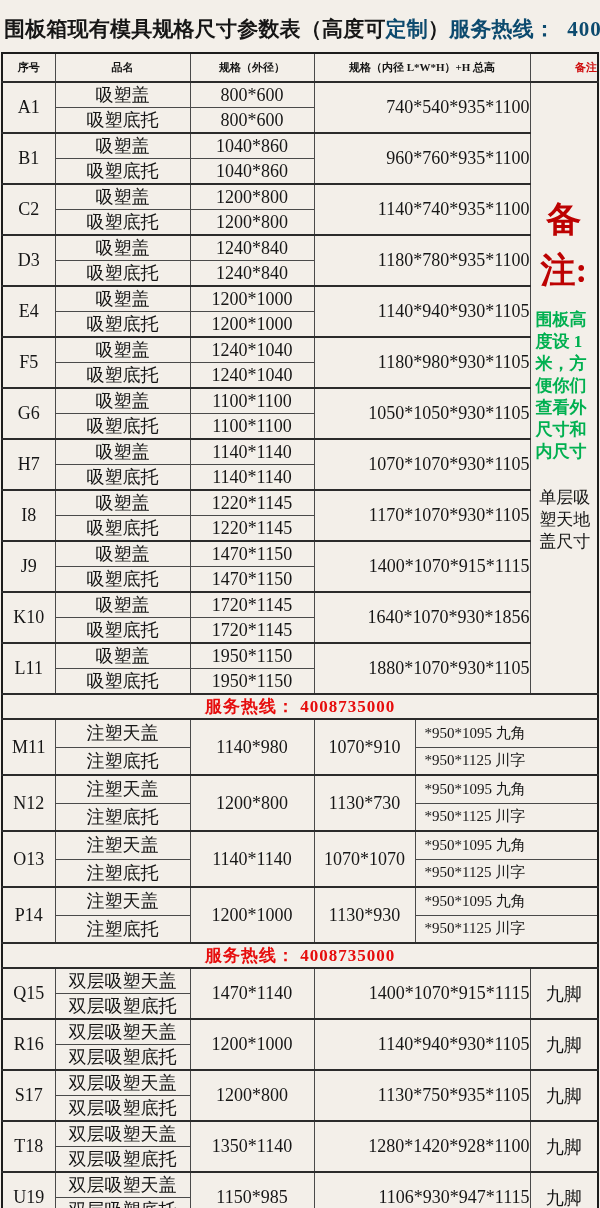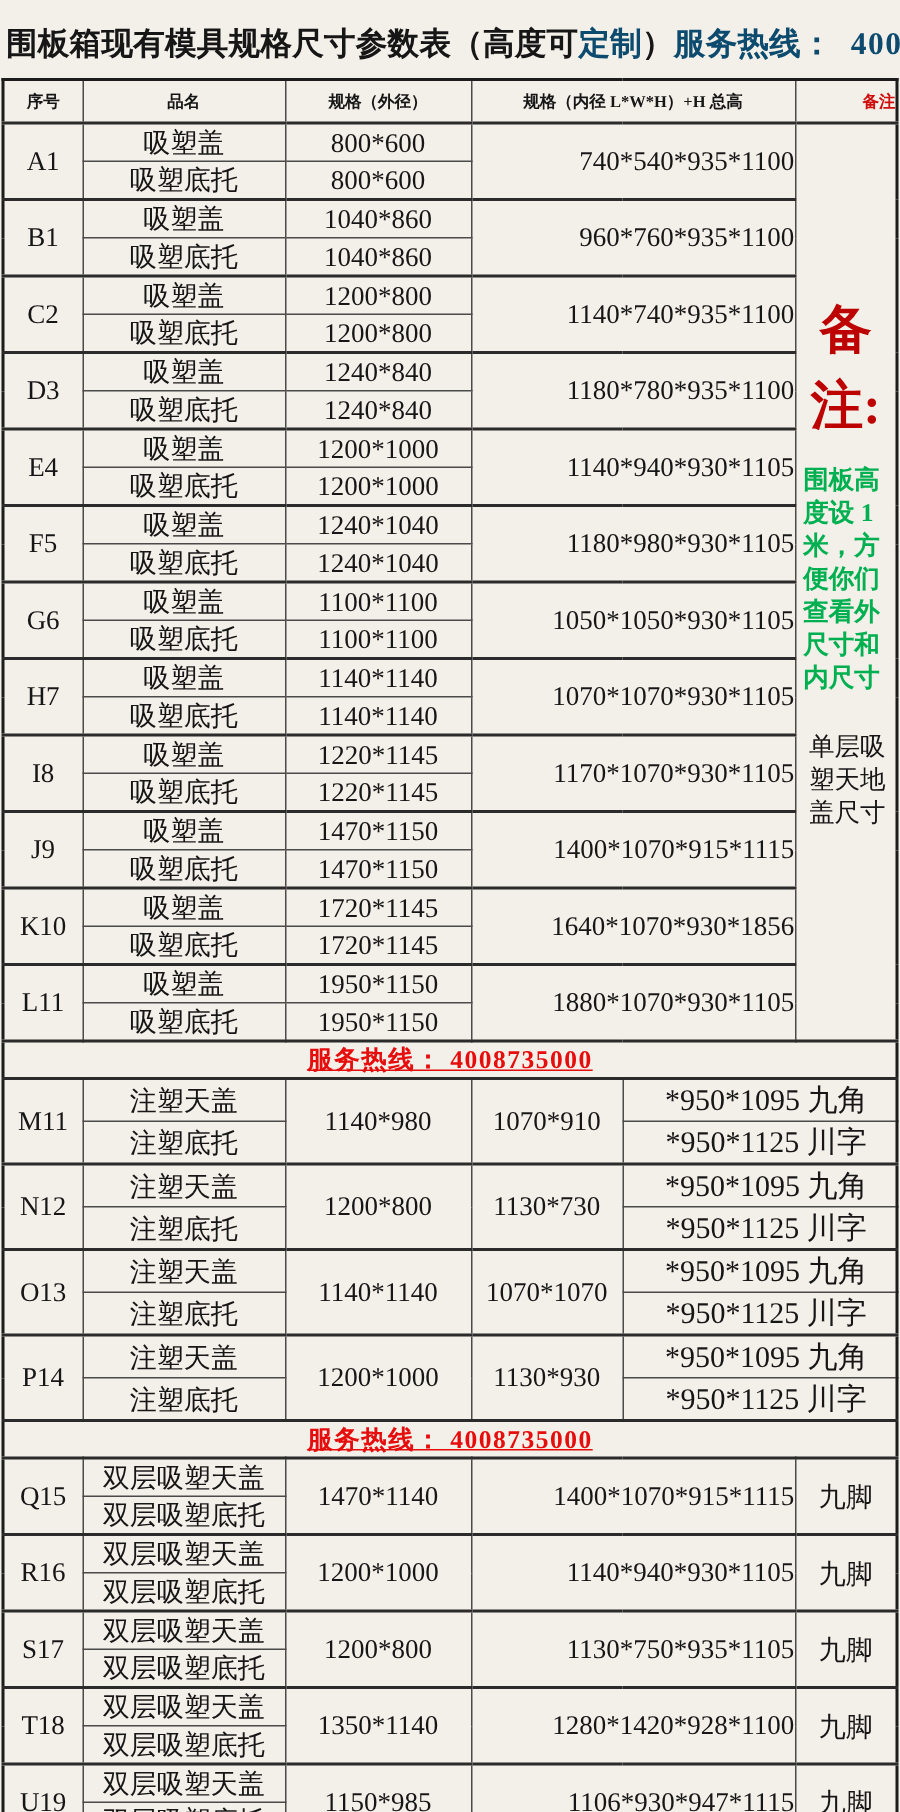--- a/index.html
+++ b/index.html
@@ -25,24 +25,24 @@
   }
   th { font-size:11px; font-weight:bold; height:27px; }
   th.h-remark { color:#cf0e0e;text-align:right; }
   td { font-size:18px; }
   .s1 tr { height:25px; }
   .s2 tr { height:28px; }
   .s3 tr { height:24px; }
   tr.grp > td { border-top:2px solid #2b2b2b; }
   tr.divider td {
     height:22px; border-top:2px solid #2b2b2b; border-bottom:2px solid #2b2b2b;
-    color:#e60d0d; font-weight:bold; font-size:17px; letter-spacing:1px;text-decoration:underline;
+    color:#e60d0d; font-weight:bold; font-size:17px; letter-spacing:1px;
   }
   td.inner-left { text-align:right; padding-left:10px; }
-  td.rmk { text-align:center; padding-left:9px; font-size:20px; }
+  td.rmk { text-align:left; padding-left:9px; font-size:15px; }
   td.remark-cell { vertical-align:top; }
   .remark-big {
     margin-top:112px; color:#bd0202; font-weight:bold; font-size:35px;
     line-height:1.45; text-align:center; word-break:break-all; padding:0 6px;
   }
   .remark-green {
     color:#00b050; font-weight:bold; font-size:17px; line-height:1.3;
     margin-top:12px; text-align:left; padding:0 3px 0 5px; word-break:break-all;
   }
   .remark-black {

